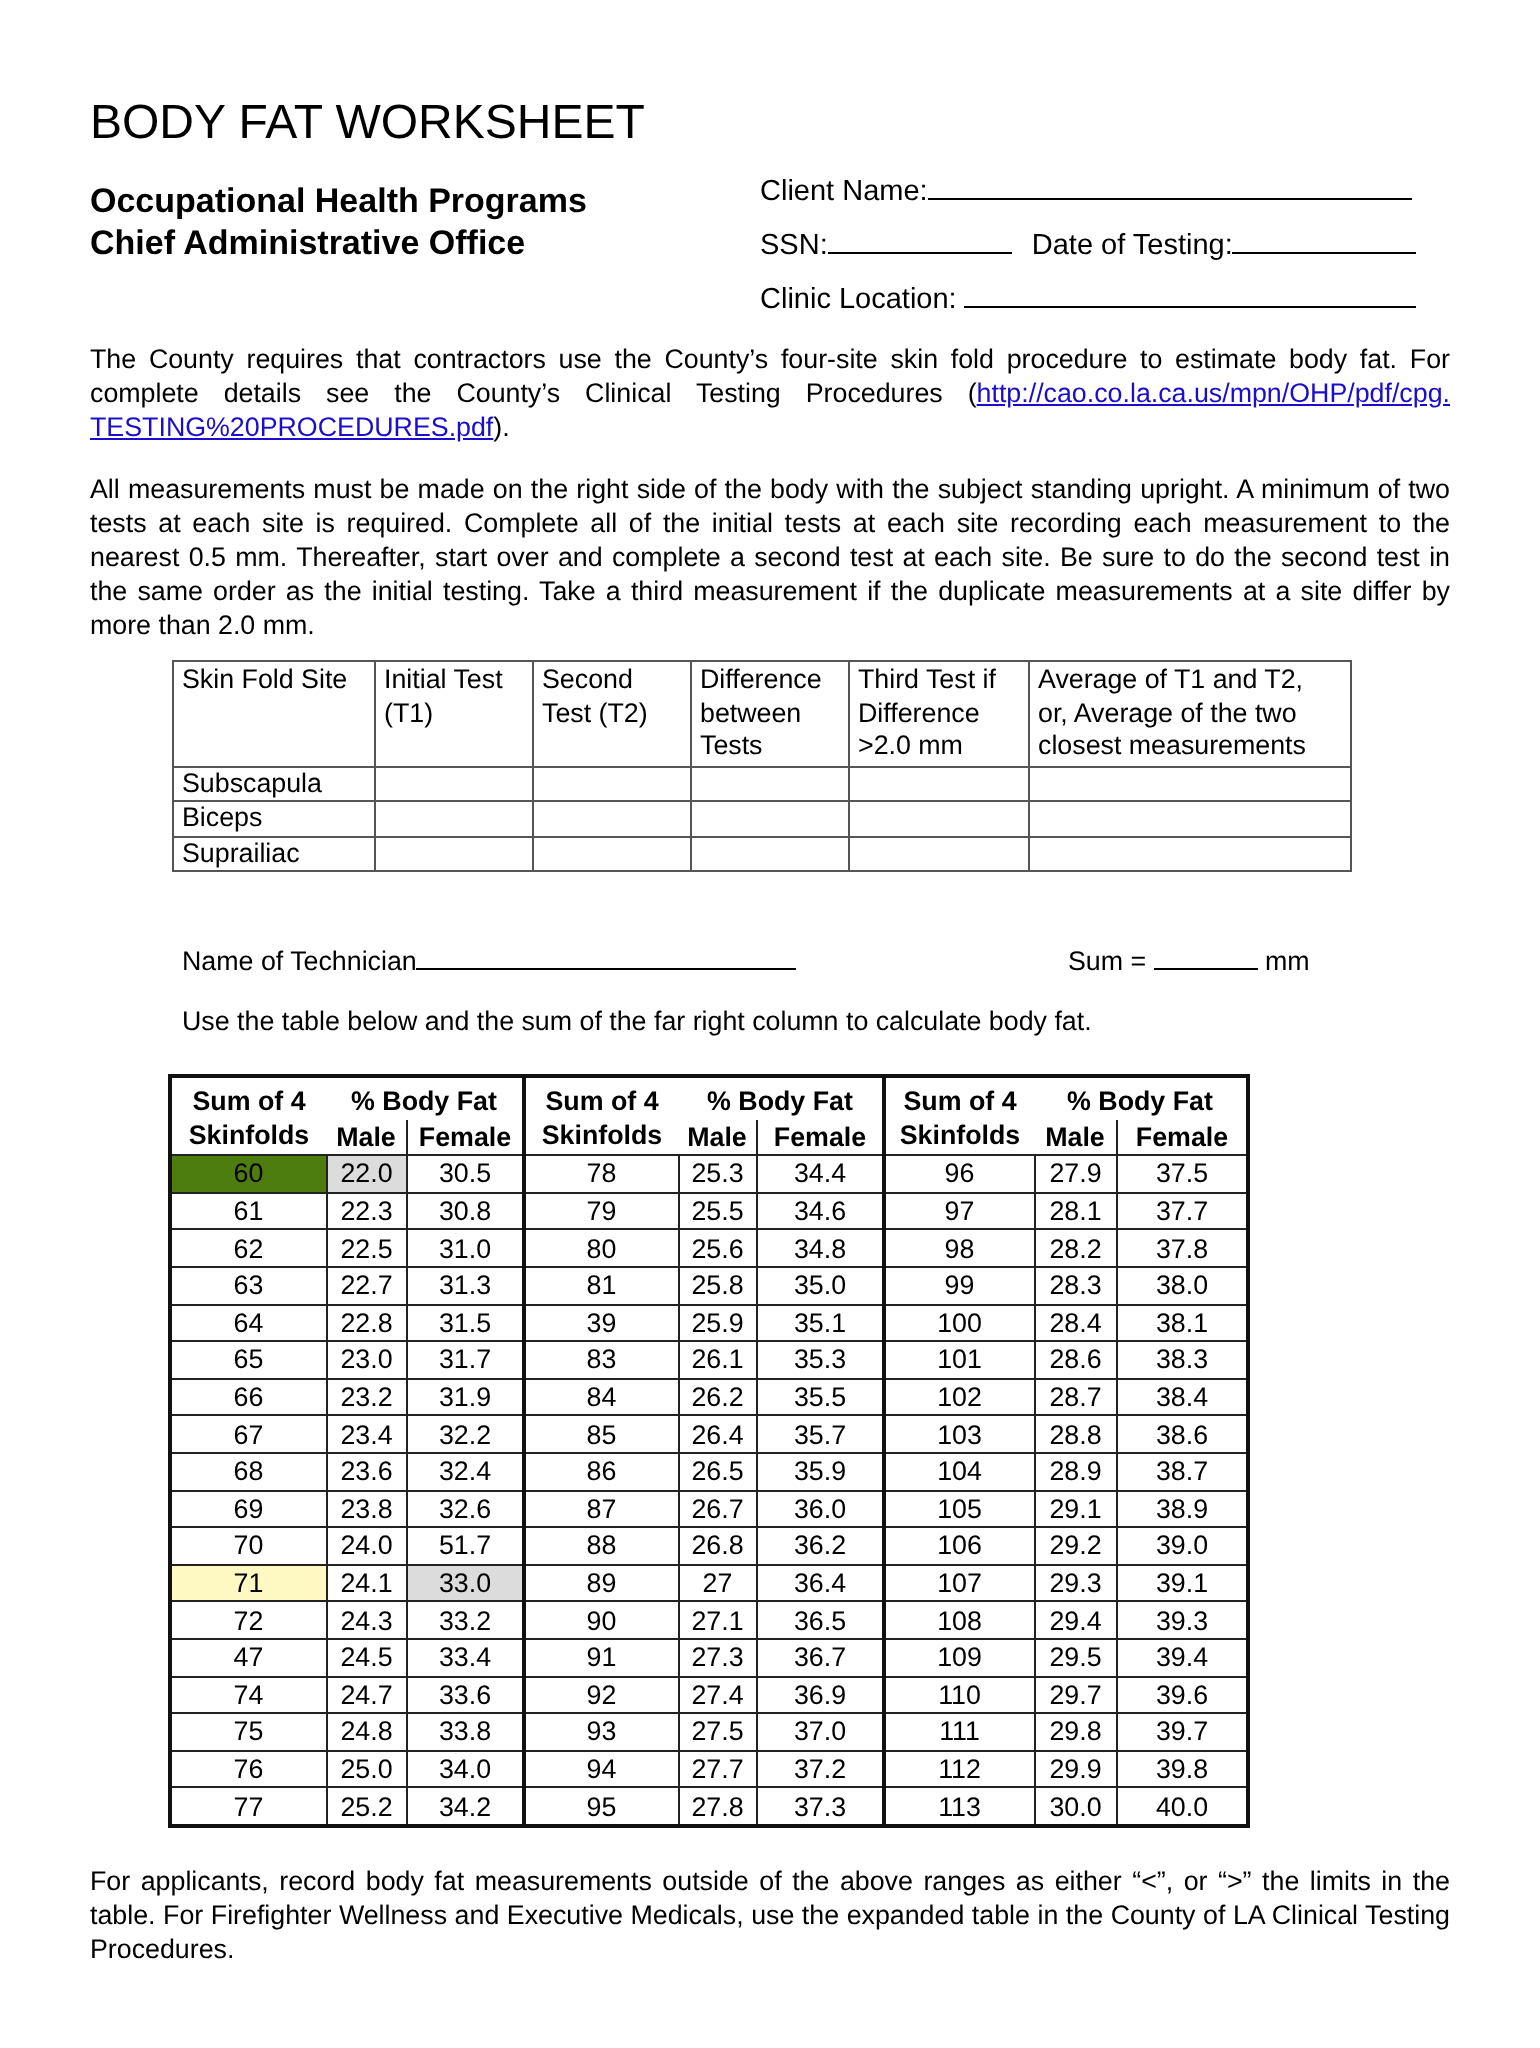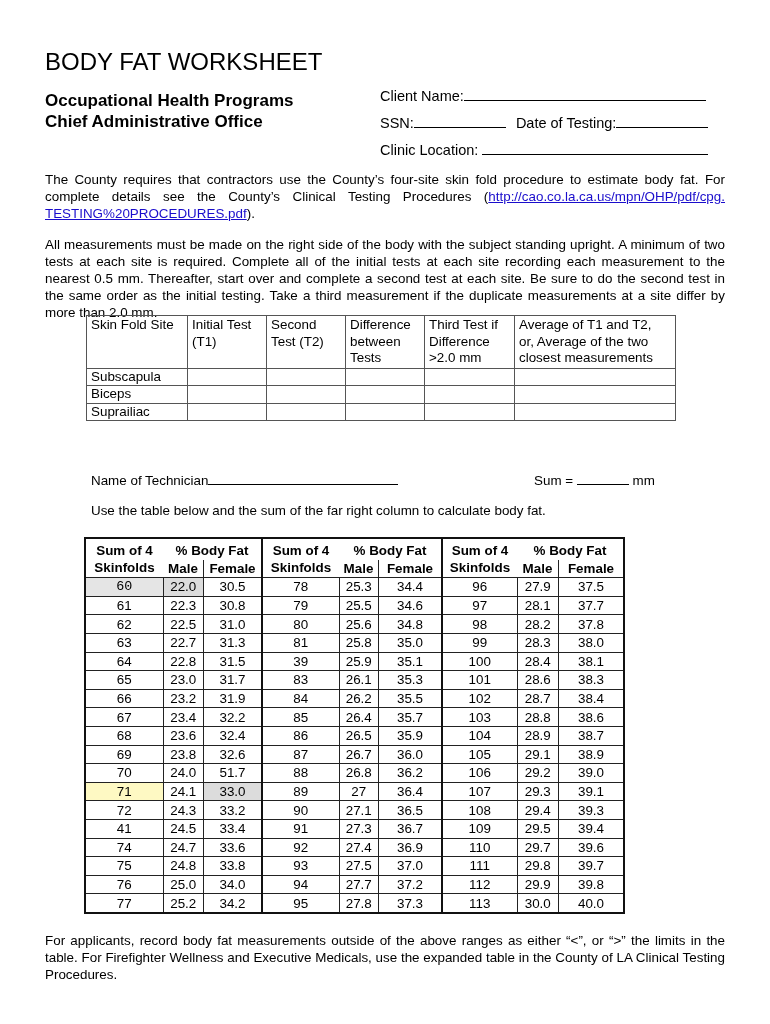--- a/index.html
+++ b/index.html
@@ -10,21 +10,21 @@
   .org { left: 45px; top: 90px; font-size: 17px; font-weight: bold; line-height: 21px; }
   .org div { white-space: pre; }
   .client { left: 380px; top: 83px; font-size: 14.5px; line-height: 27px; }
   .client .row { white-space: nowrap; }
   .uline { display: inline-block; border-bottom: 1px solid #000; height: 14px; vertical-align: baseline; }
   .para { left: 45px; width: 680px; font-size: 13.4px; line-height: 17px; text-align: justify; }
   .p1 { top: 171px; }
   .p2 { top: 236px; }
   a.link { color: #1a0dcc; text-decoration: underline; }
   table { border-collapse: collapse; }
-  .sites { left: 86px; top: 315px; font-size: 13.4px; }
+  .sites { left: 86px; top: 330px; font-size: 13.4px; }
   .sites td { border: 1px solid #555; padding: 0 4px; vertical-align: top; line-height: 16.5px; }
   .sites thead td { padding-top: 1px; padding-bottom: 1px; }
   .tech { left: 91px; top: 470px; font-size: 13.4px; width: 570px; }
   .tech .sum { position: absolute; left: 443px; top: 0; white-space: nowrap; }
   .useTable { left: 91px; top: 503px; font-size: 13.4px; }
   .bf { left: 84px; top: 537px; font-size: 13.4px; border: 2px solid #111; }
   .bf td { text-align: center; height: 17.6px; padding: 0; line-height: 17px; }
   .bf td.b { border: 1px solid #222; }
   .bf .hd td { border: none; vertical-align: top; font-weight: bold; }
   .bf .sepL { border-left: 2px solid #111 !important; }
@@ -147,21 +147,21 @@
       </tr>
       <tr class="hd">
         <td style="width: 40px; vertical-align: bottom;">Male</td>
         <td style="width: 57px; border-left: 1px solid rgb(34, 34, 34); vertical-align: bottom;">Female</td>
         <td style="width: 39px; vertical-align: bottom;">Male</td>
         <td style="width: 62px; border-left: 1px solid rgb(34, 34, 34); vertical-align: bottom;">Female</td>
         <td style="width: 41px; vertical-align: bottom;">Male</td>
         <td style="width: 64px; border-left: 1px solid rgb(34, 34, 34); vertical-align: bottom;">Female</td>
       </tr>
       <tr>
-        <td class="b" style="background: #e5e5e5; font-family: Liberation Mono, monospace;">60</td>
+        <td class="b" style="background: #4d7c0f;">60</td>
         <td class="b" style="background: rgb(220, 220, 220);">22.0</td>
         <td class="b">30.5</td>
         <td class="b sepL">78</td>
         <td class="b">25.3</td>
         <td class="b">34.4</td>
         <td class="b sepL">96</td>
         <td class="b">27.9</td>
         <td class="b">37.5</td>
       </tr>
       <tr>
@@ -290,21 +290,21 @@
         <td class="b">24.3</td>
         <td class="b">33.2</td>
         <td class="b sepL">90</td>
         <td class="b">27.1</td>
         <td class="b">36.5</td>
         <td class="b sepL">108</td>
         <td class="b">29.4</td>
         <td class="b">39.3</td>
       </tr>
       <tr>
-        <td class="b">41</td>
+        <td class="b">47</td>
         <td class="b">24.5</td>
         <td class="b">33.4</td>
         <td class="b sepL">91</td>
         <td class="b">27.3</td>
         <td class="b">36.7</td>
         <td class="b sepL">109</td>
         <td class="b">29.5</td>
         <td class="b">39.4</td>
       </tr>
       <tr>

